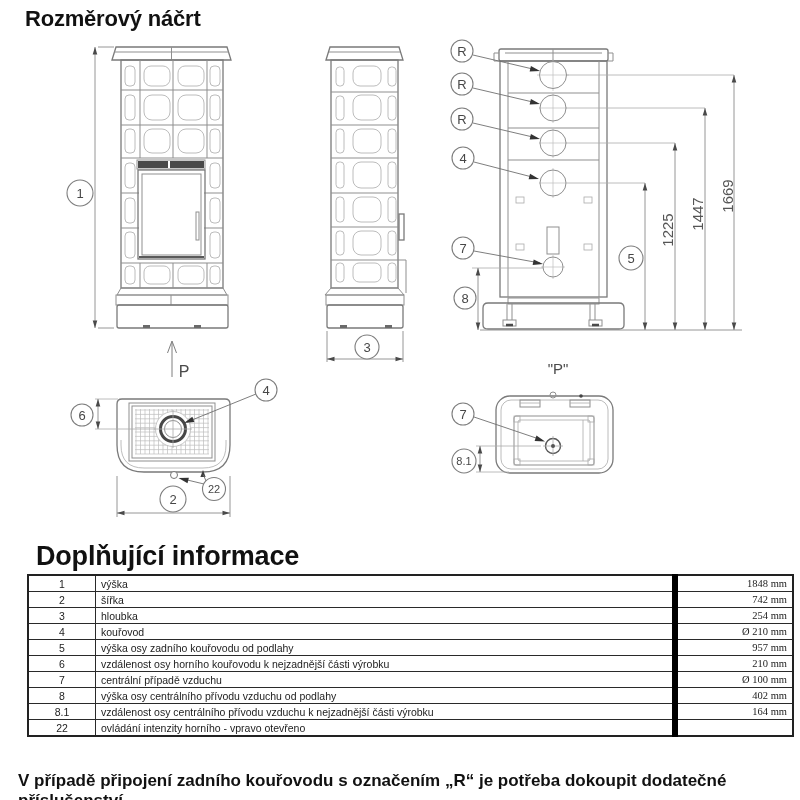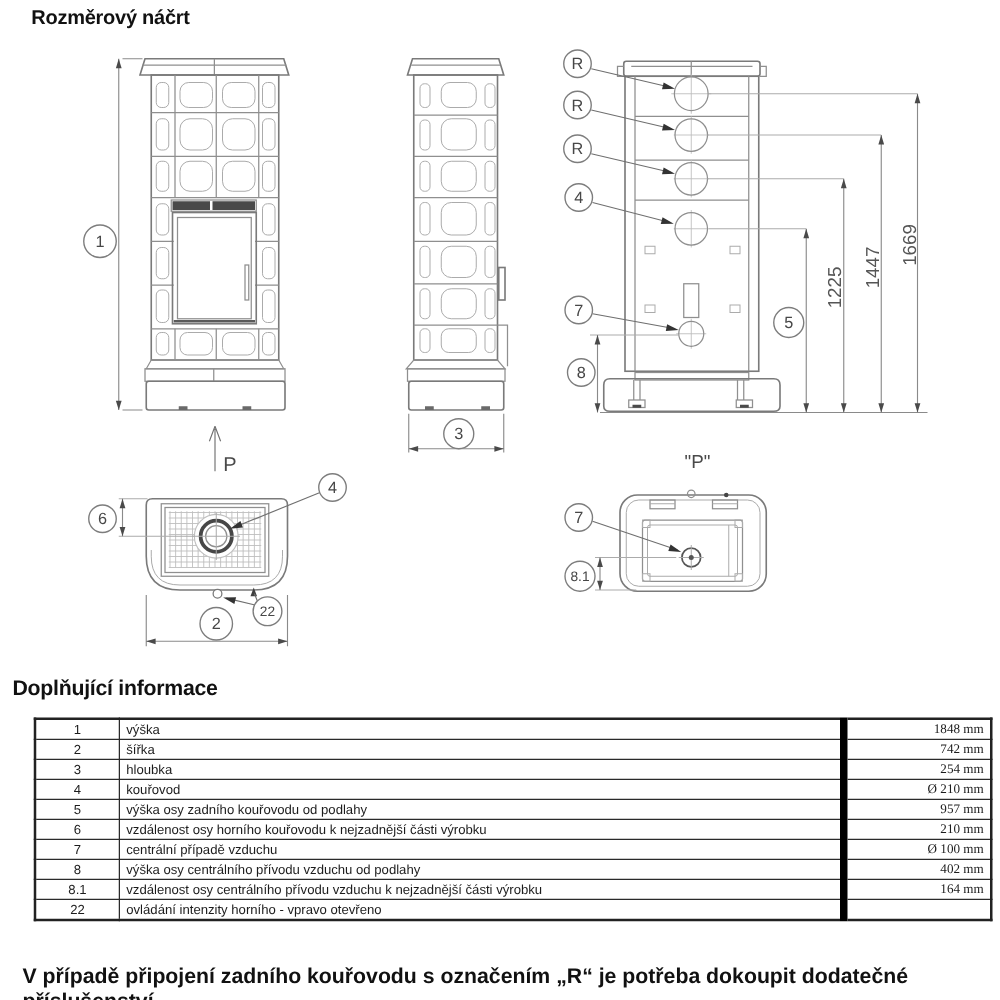--- a/index.html
+++ b/index.html
@@ -2,25 +2,25 @@
 <html><head>
 <meta charset="utf-8">
 <style>
   html,body{margin:0;padding:0;}
   body{
     width:800px;height:800px;background:#ffffff;position:relative;
     font-family:"Liberation Sans", sans-serif;color:#1a1a1a;overflow:hidden;
   }
   .page-title{
     position:absolute;left:25px;top:6px;margin:0;
-    font-size:16px;font-weight:700;letter-spacing:-0.2px;color:#111;
+    font-size:22px;font-weight:700;letter-spacing:-0.2px;color:#111;
   }
   .section-title{
-    position:absolute;left:10px;top:541px;margin:0;
-    font-size:17px;font-weight:700;letter-spacing:-0.2px;color:#111;
+    position:absolute;left:36px;top:541px;margin:0;
+    font-size:27px;font-weight:700;letter-spacing:-0.2px;color:#111;
   }
   svg.drawing{position:absolute;left:0;top:0;}
   
   .ln{stroke:#8f8f8f;fill:none;stroke-width:1;}
   .ln2{stroke:#7a7a7a;fill:none;stroke-width:1.3;}
   .thin{stroke:#ababab;fill:none;stroke-width:0.8;}
   .mesh{stroke:#bdbdbd;fill:none;stroke-width:0.7;}
   .dim{stroke:#8a8a8a;fill:none;stroke-width:0.9;}
   .lead{stroke:#6f6f6f;fill:none;stroke-width:0.9;}
   .lblc{fill:#ffffff;stroke:#7d7d7d;stroke-width:1.1;}

